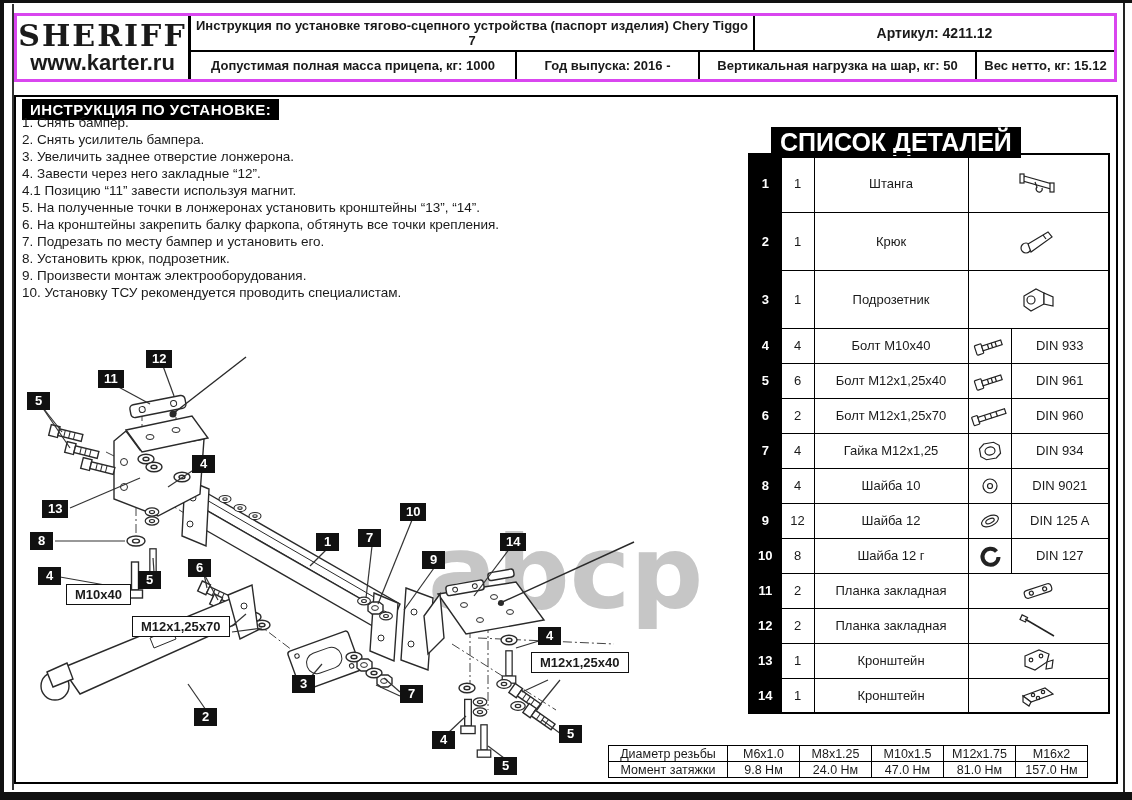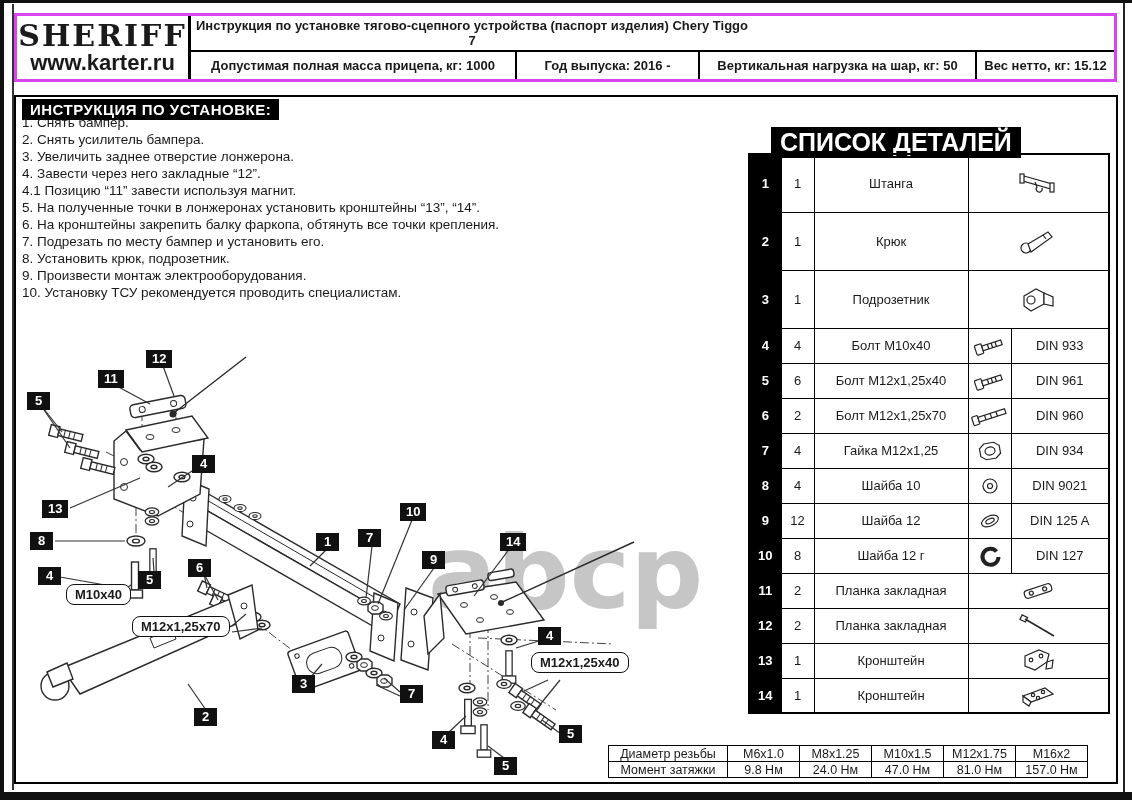--- a/index.html
+++ b/index.html
@@ -57,21 +57,21 @@
   .diagram-svg{left:0;top:0;width:1132px;height:800px;pointer-events:none;}
   .shape{fill:#fff;stroke:#2a2a2a;stroke-width:1.4;}
   .solid{fill:#2a2a2a;stroke:none;}
   .nofill{fill:none;stroke:#2a2a2a;stroke-width:1.4;}
   .thin{stroke-width:1;}
   .axis{stroke:#444;stroke-width:1;fill:none;stroke-dasharray:9 3 2 3;}
   .leader{stroke:#333;stroke-width:1.2;}
   .wm{fill:#c6c6c6;font-family:"DejaVu Sans",sans-serif;font-weight:bold;font-size:102px;}
   .callout{position:absolute;background:#111;color:#fff;font-weight:bold;font-size:13px;
            padding:1px 6px;min-width:11px;text-align:center;line-height:16px;}
-  .dimlabel{position:absolute;background:#fff;border:1.6px solid #111;border-radius:8px;
+  .dimlabel{position:absolute;background:#fff;border:1.6px solid #111;border-radius:0;
             font-weight:bold;font-size:13px;padding:1px 8px;line-height:17px;}
 </style>
 </head>
 <body>
 
 <div class="page">
 
   <div class="abs frame-top"></div>
   <div class="abs frame-left"></div>
   <div class="abs frame-bottom"></div>
@@ -79,20 +79,21 @@
   <div class="abs frame-inner-left"></div>
 
   <div class="abs title-block">
     <div class="logo-cell">
       <div class="brand">SHERIFF</div>
       <div class="brand-site">www.karter.ru</div>
     </div>
     <div class="tb-right">
       <div class="tb-row tb-row1">
         <div class="tb-cell" style="width:562px">Инструкция по установке тягово-сцепного устройства (паспорт изделия) Chery Tiggo 7</div>
+        <div class="tb-cell bl" style="flex:1;font-size:14px">Артикул: 4211.12</div>
       </div>
       <div class="tb-row tb-row2">
         <div class="tb-cell" style="width:324px">Допустимая полная масса прицепа, кг: 1000</div>
         <div class="tb-cell bl" style="width:183px">Год выпуска: 2016 -</div>
         <div class="tb-cell bl" style="width:277px">Вертикальная нагрузка на шар, кг: 50</div>
         <div class="tb-cell bl" style="flex:1">Вес нетто, кг: 15.12</div>
       </div>
     </div>
   </div>
 

